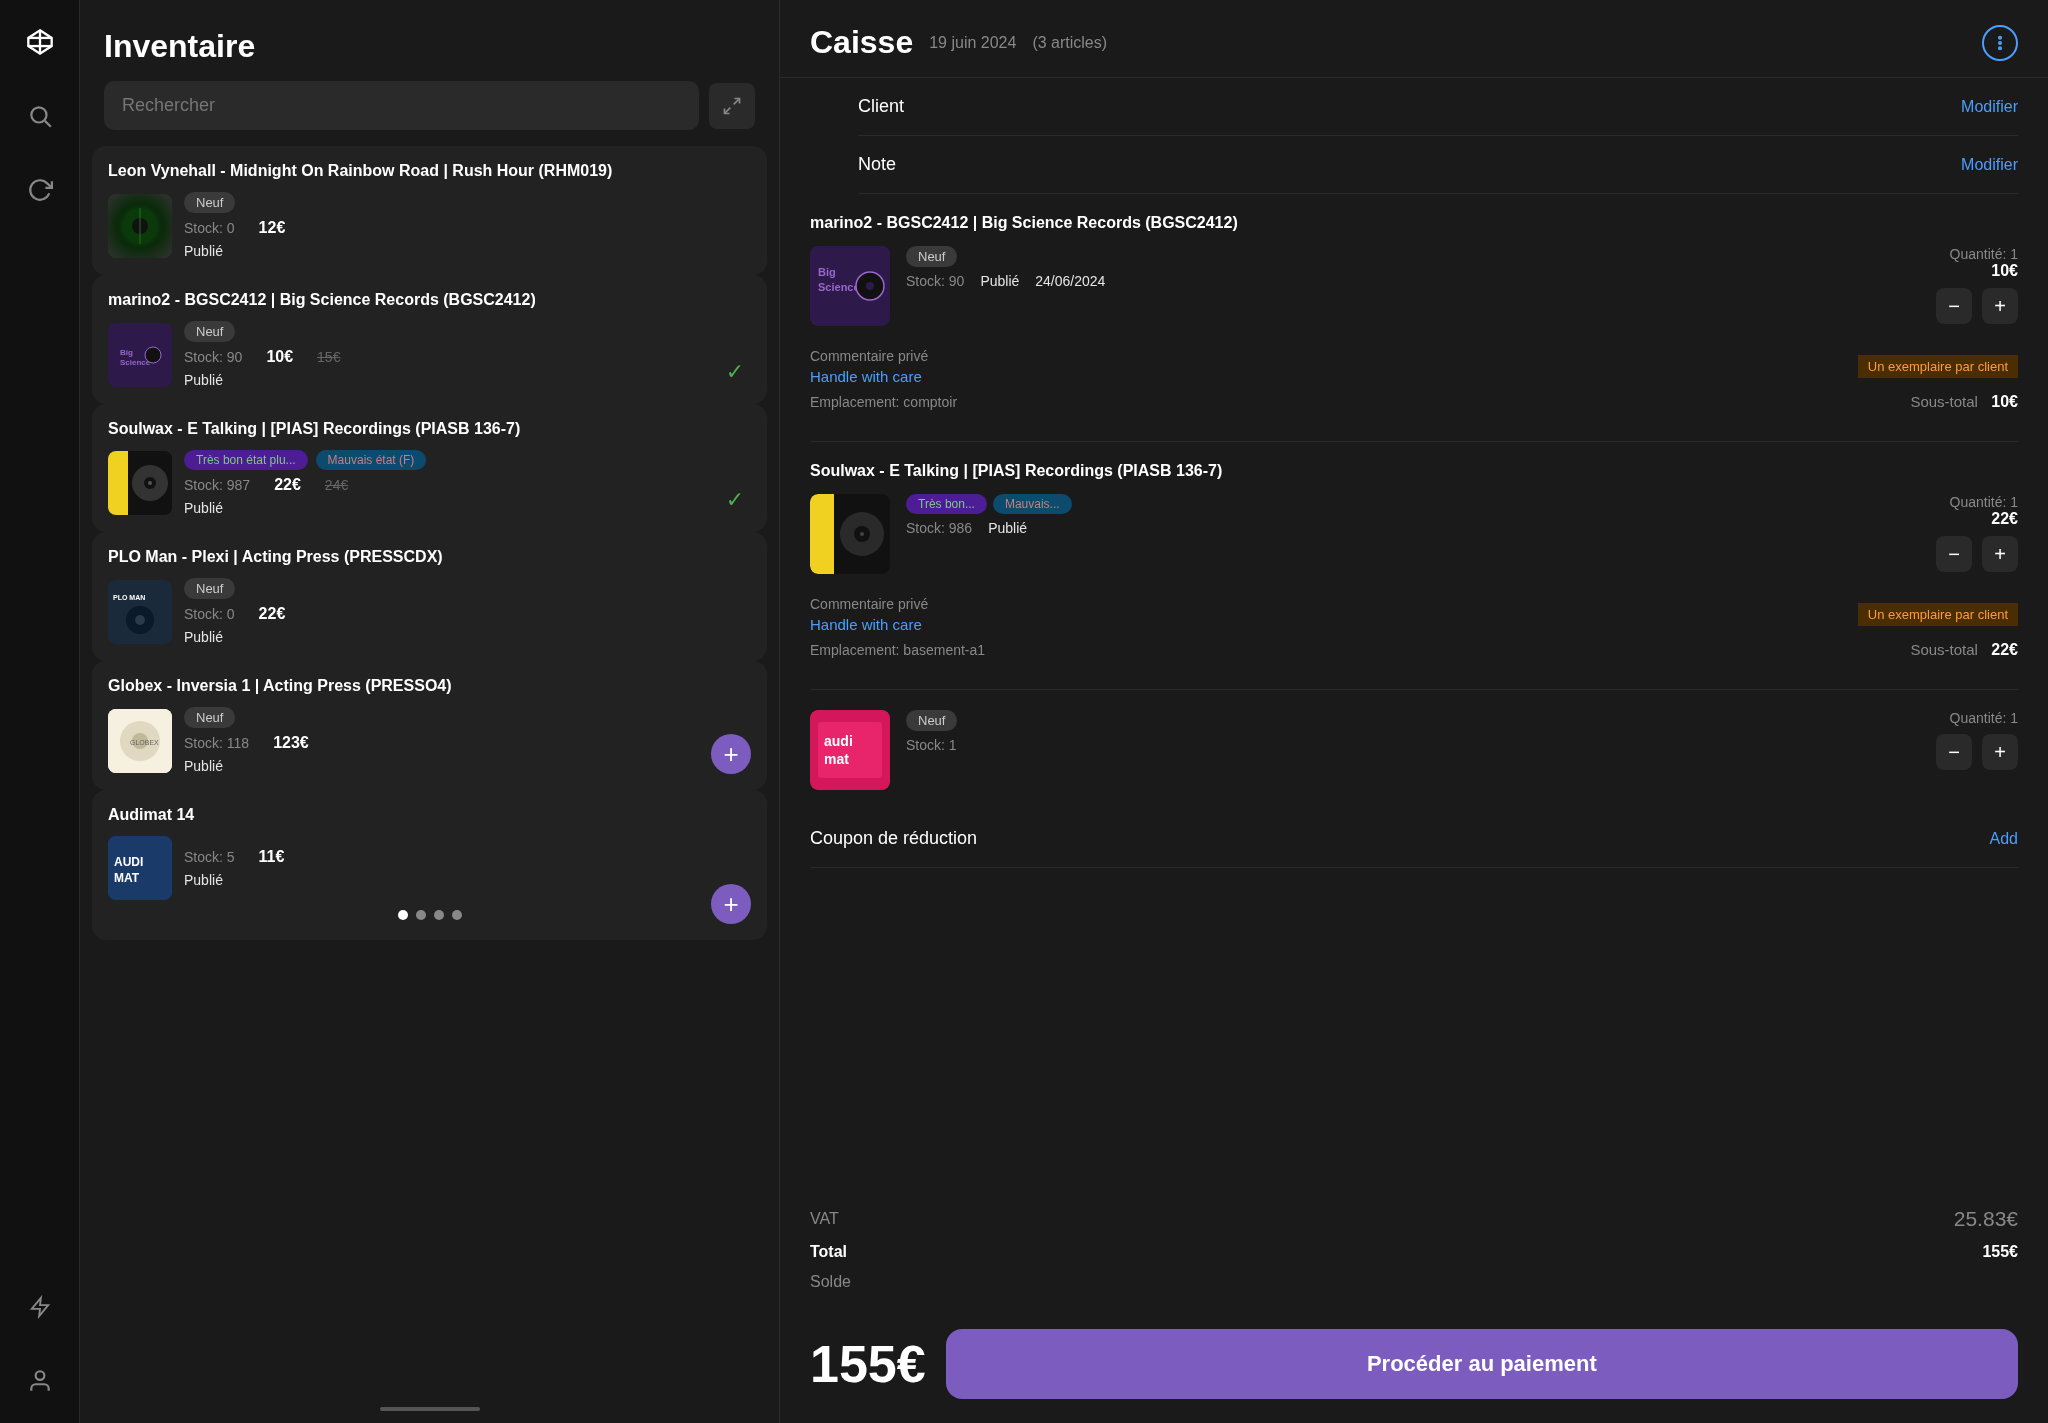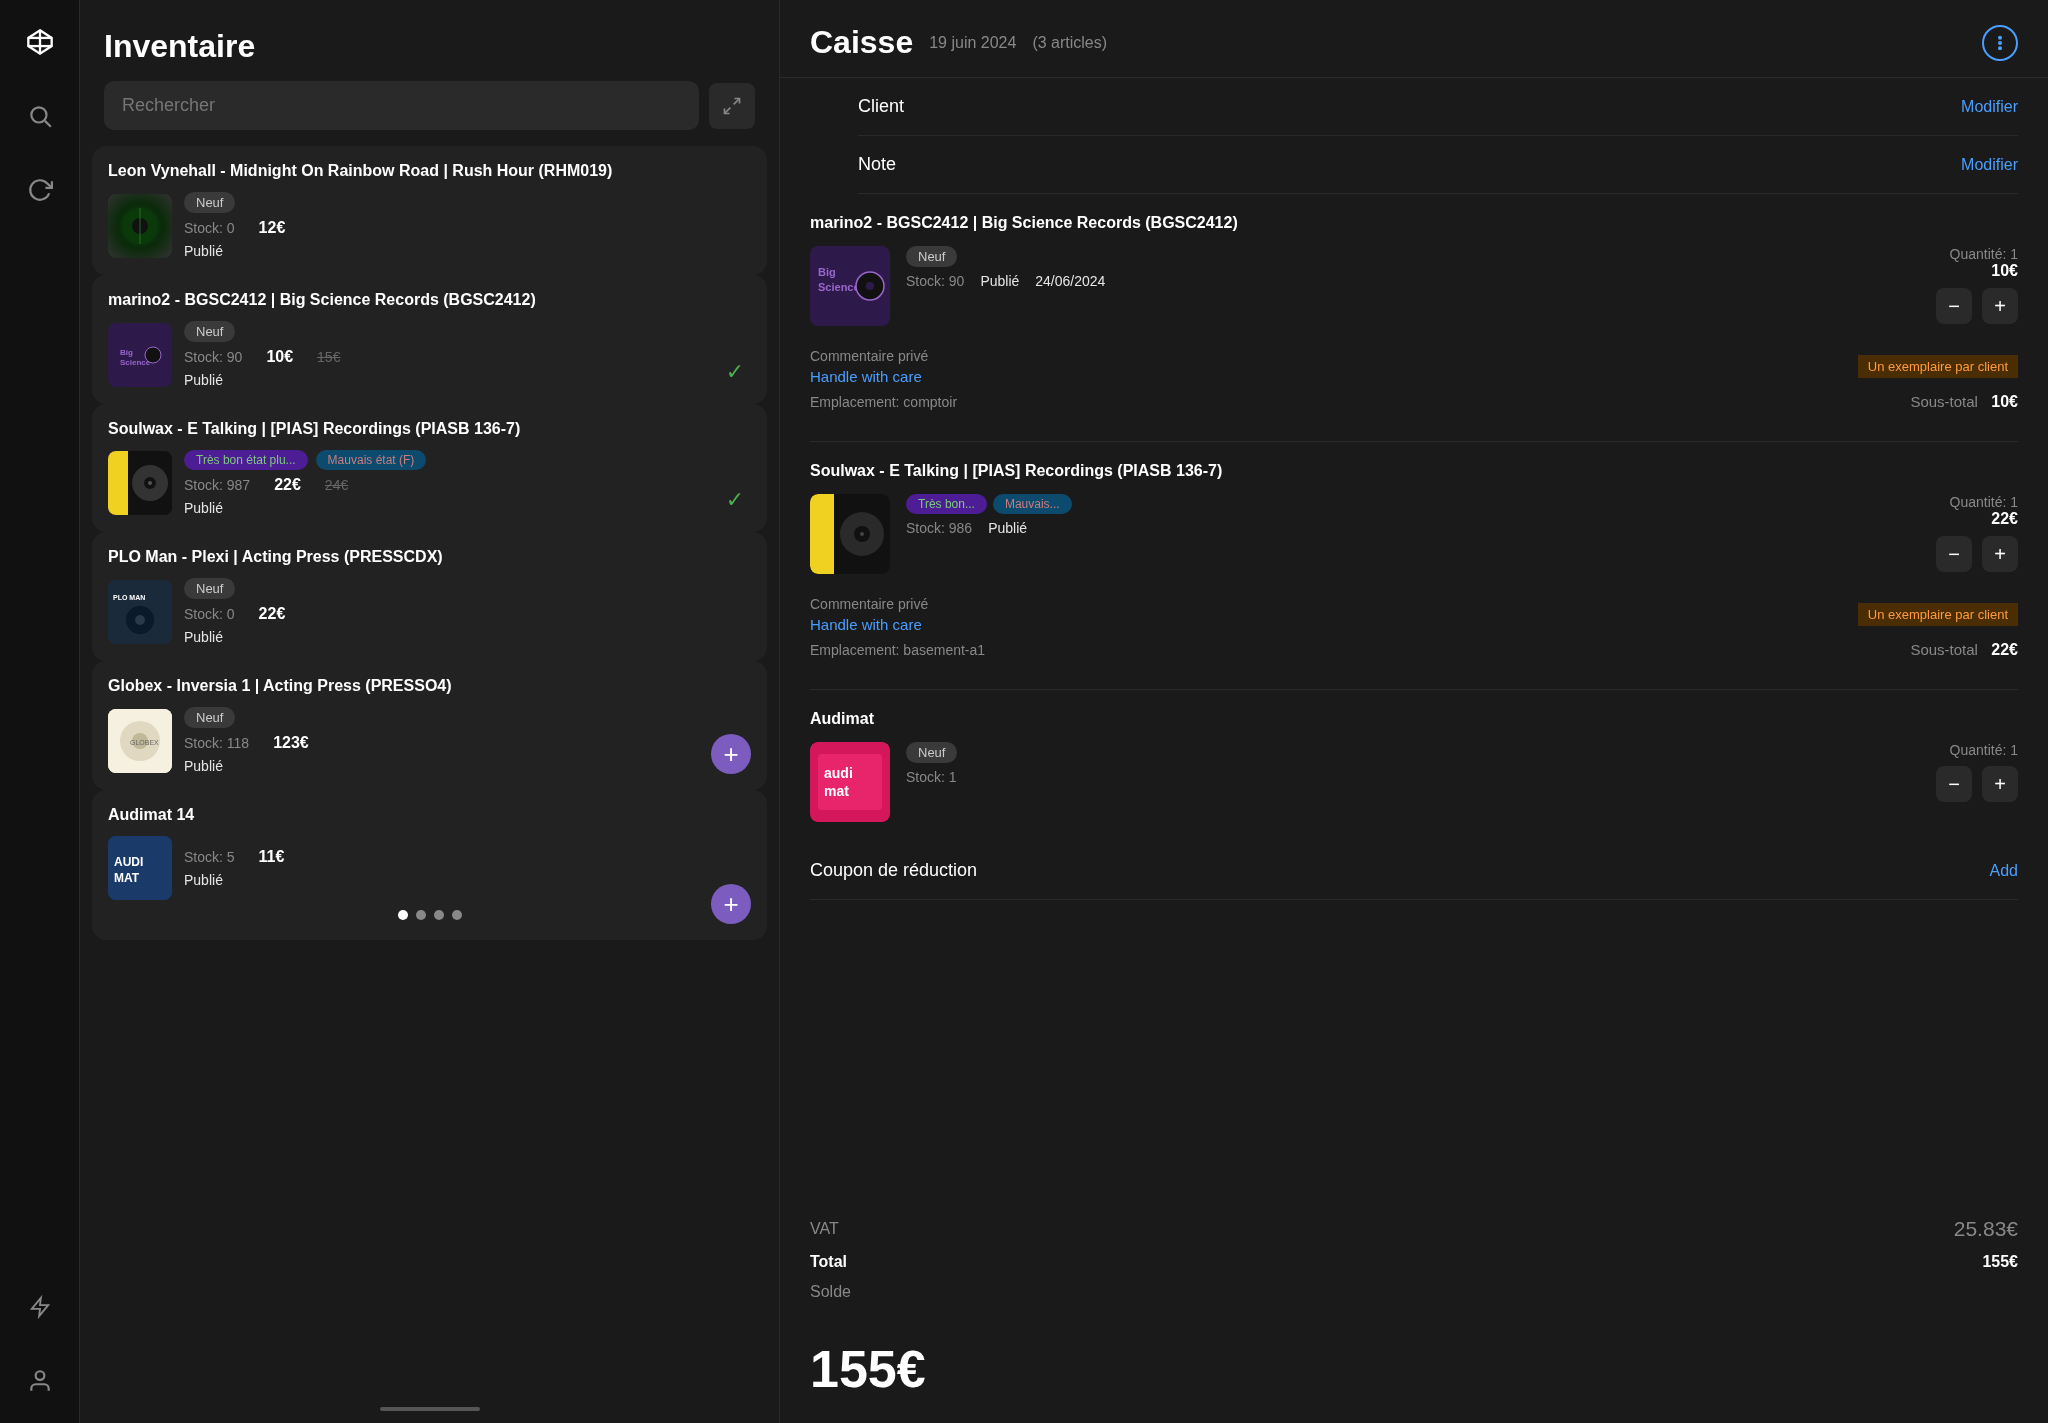--- a/index.html
+++ b/index.html
@@ -828,21 +828,20 @@
           <span>
             <span class="sous-total">Sous-total</span>
             &nbsp;
             <span class="sous-total-value">22€</span>
           </span>
         </div>
       </div>
     </div>
 
     <div class="cart-item" style="border-bottom: none;">
-      <div class="cart-item-title">Audimat</div>
       <div class="cart-item-row">
         <div class="cart-thumb">
           <div style="width:80px; height:80px; border-radius:8px; overflow:hidden;">
             <div class="audimat-cart">
               <svg width="80" height="80" viewBox="0 0 80 80">
                   <rect width="80" height="80" fill="#d4175a" rx="8"></rect>
                   <rect x="8" y="12" width="64" height="56" fill="#e8256a" rx="4"></rect>
                   <text x="14" y="36" fill="#fff" font-size="14" font-weight="bold">audi</text>
                   <text x="14" y="54" fill="#fff" font-size="14" font-weight="bold">mat</text>
                 </svg>
@@ -884,15 +883,16 @@
       <span class="summary-total-value">155€</span>
     </div>
     <div class="summary-row">
       <span class="summary-label">Solde</span>
       <span class="summary-value"></span>
     </div>
   </div>
 
   <div class="caisse-footer">
     <div class="total-display">155€</div>
+    <button class="pay-btn">Procéder au paiement</button>
   </div>
 
 </div>
 
 </body></html>

